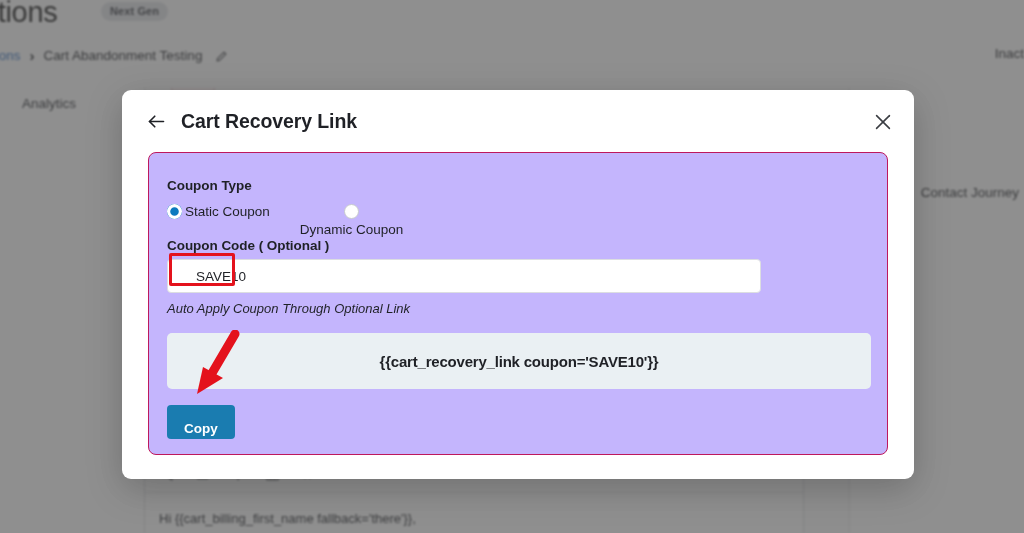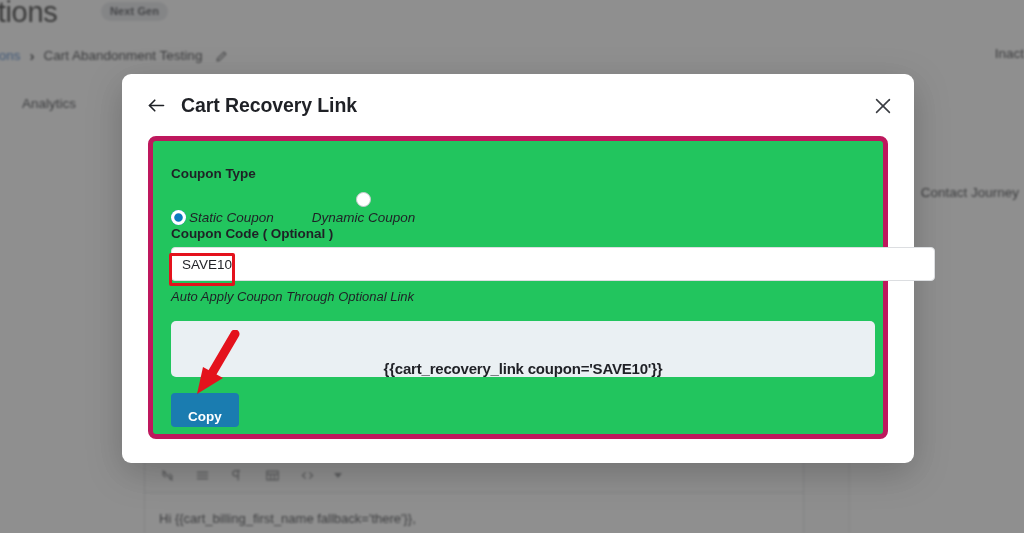--- a/index.html
+++ b/index.html
@@ -170,21 +170,21 @@
   .scrim {
     position: absolute;
     inset: 0;
     background: rgba(74,74,74,0.62);
   }
   .bg-blur { filter: blur(1.25px); }
 
   
   .modal {
     position: absolute;
-    left: 122px; top: 74px;
+    left: 122px; top: 90px;
     width: 792px;
     height: 389px;
     background: #ffffff;
     border-radius: 9px;
     box-shadow: 0 10px 36px rgba(0,0,0,0.22);
   }
 
   .modal-header {
     position: absolute;
     left: 0; top: 0;
@@ -215,44 +215,43 @@
     right: 20px; top: 21px;
     width: 22px; height: 22px;
     cursor: pointer;
   }
 
   .inner-card {
     position: absolute;
     left: 26px; top: 62px;
     width: 740px;
     height: 303px;
-    border: 5px solid #be185d;
+    border: 1px solid #be185d;
     border-radius: 8px;
-    background: #22c55e;
+    background: #c4b5fd;
   }
 
   .field-label {
     font-size: 13.5px;
     font-weight: 700;
     color: #1f2126;
     letter-spacing: -0.05px;
   }
 
   .lbl-coupon-type {
     position: absolute;
     left: 18px; top: 25px;
   }
 
   .radio-row {
     position: absolute;
     left: 18px; top: 51px;
     display: flex;
-    align-items: flex-end;
-    gap: 8px;
-    font-style: italic;
+    align-items: flex-start;
+    gap: 0px;
   }
   .radio-opt {
     display: flex;
     align-items: center;
     cursor: pointer;
     gap: 3px;
   }
   .radio-opt + .radio-opt { margin-left: 30px; flex-direction: column; }
 
   .radio-dot {
@@ -276,50 +275,50 @@
   }
 
   .lbl-coupon-code {
     position: absolute;
     left: 18px; top: 85px;
   }
 
   .code-input {
     position: absolute;
     left: 18px; top: 106px;
-    width: 764px;
+    width: 594px;
     height: 34px;
     border: 1px solid #dcdee1;
     border-radius: 4px;
     background: #ffffff;
     font-family: "Liberation Sans", sans-serif;
     font-size: 13.5px;
     color: #1f2126;
-    padding: 0 10px;
+    padding: 0 28px;
     outline: none;
   }
 
   .helper-text {
     position: absolute;
     left: 18px; top: 148px;
     font-size: 13px;
     font-style: italic;
     color: #1f2126;
     white-space: nowrap;
   }
 
   .code-block {
     position: absolute;
     left: 18px; top: 180px;
     width: 704px;
     height: 56px;
     background: #eaf0f3;
     border-radius: 5px;
     display: flex;
-    align-items: flex-end;
+    align-items: center;
     justify-content: center;
   }
   .code-block-text {
     font-size: 15px;
     font-weight: 700;
     color: #1f2126;
     letter-spacing: -0.2px;
     white-space: nowrap;
   }
 

